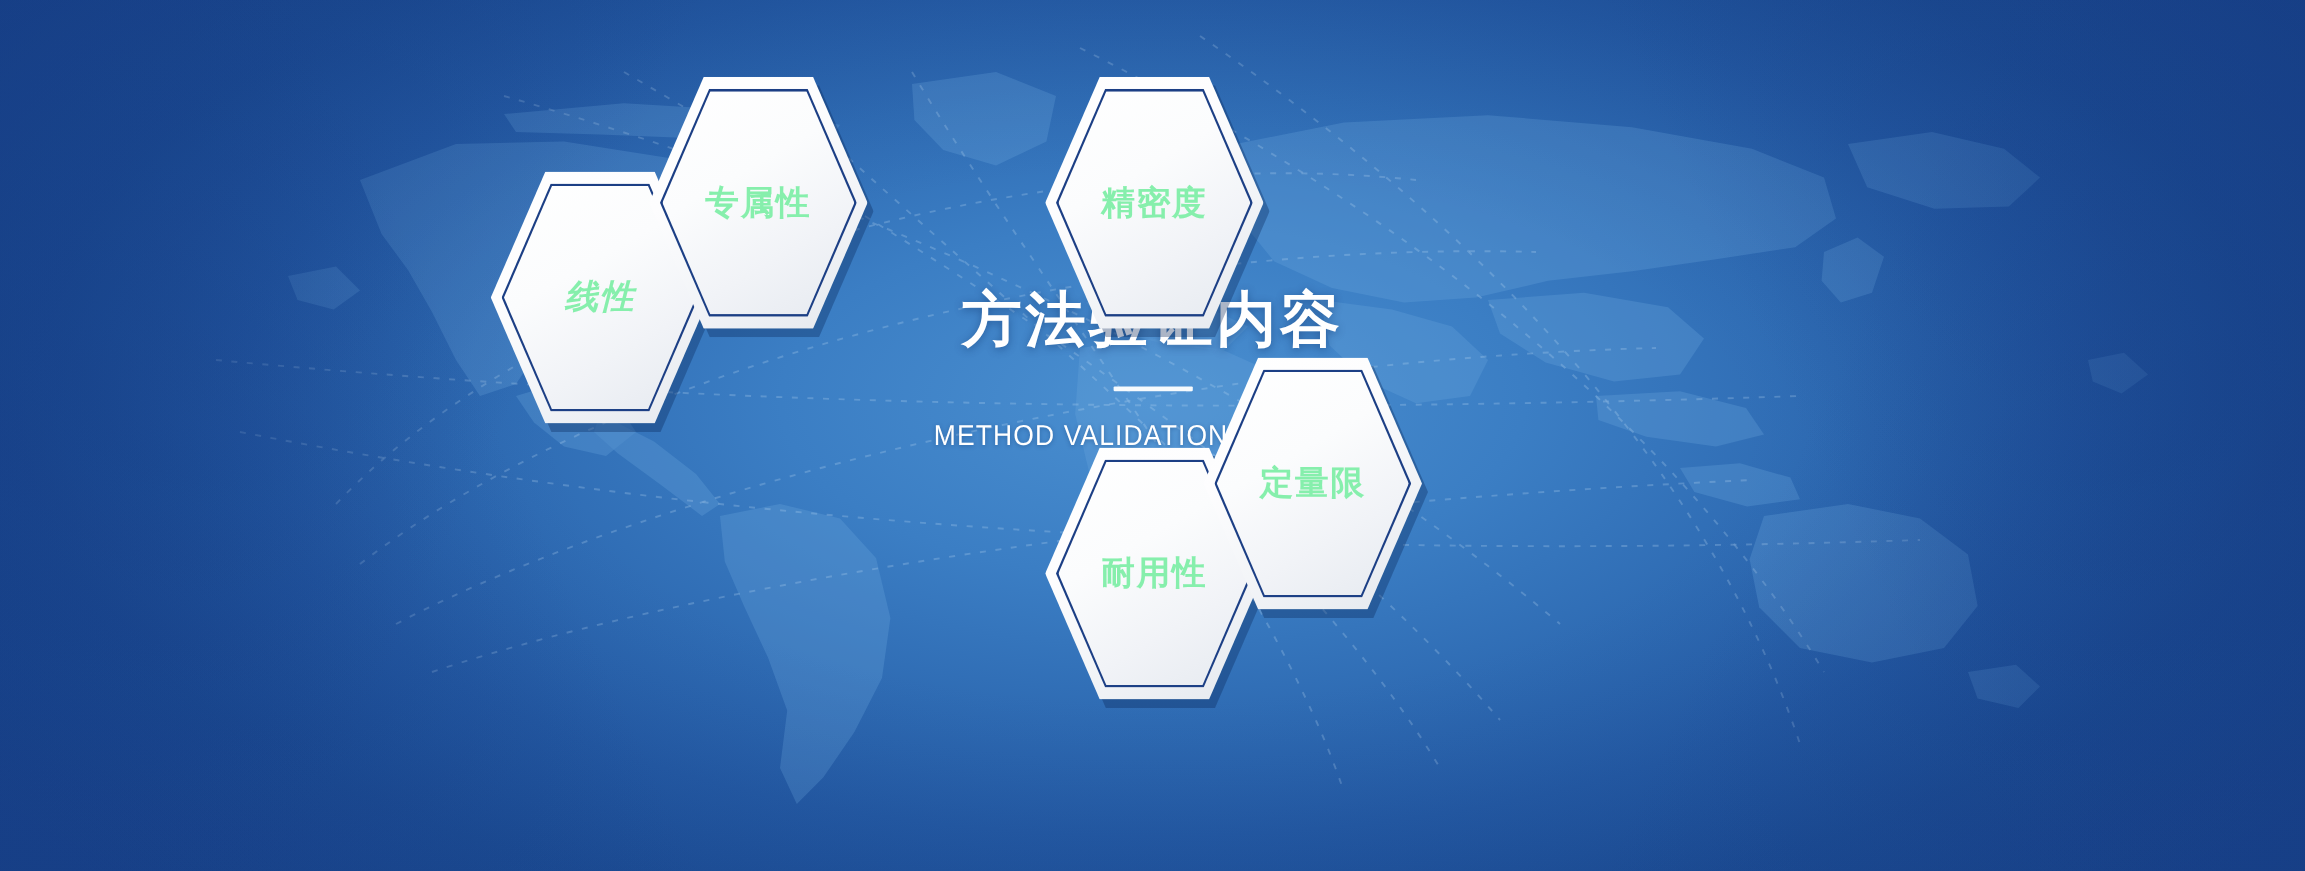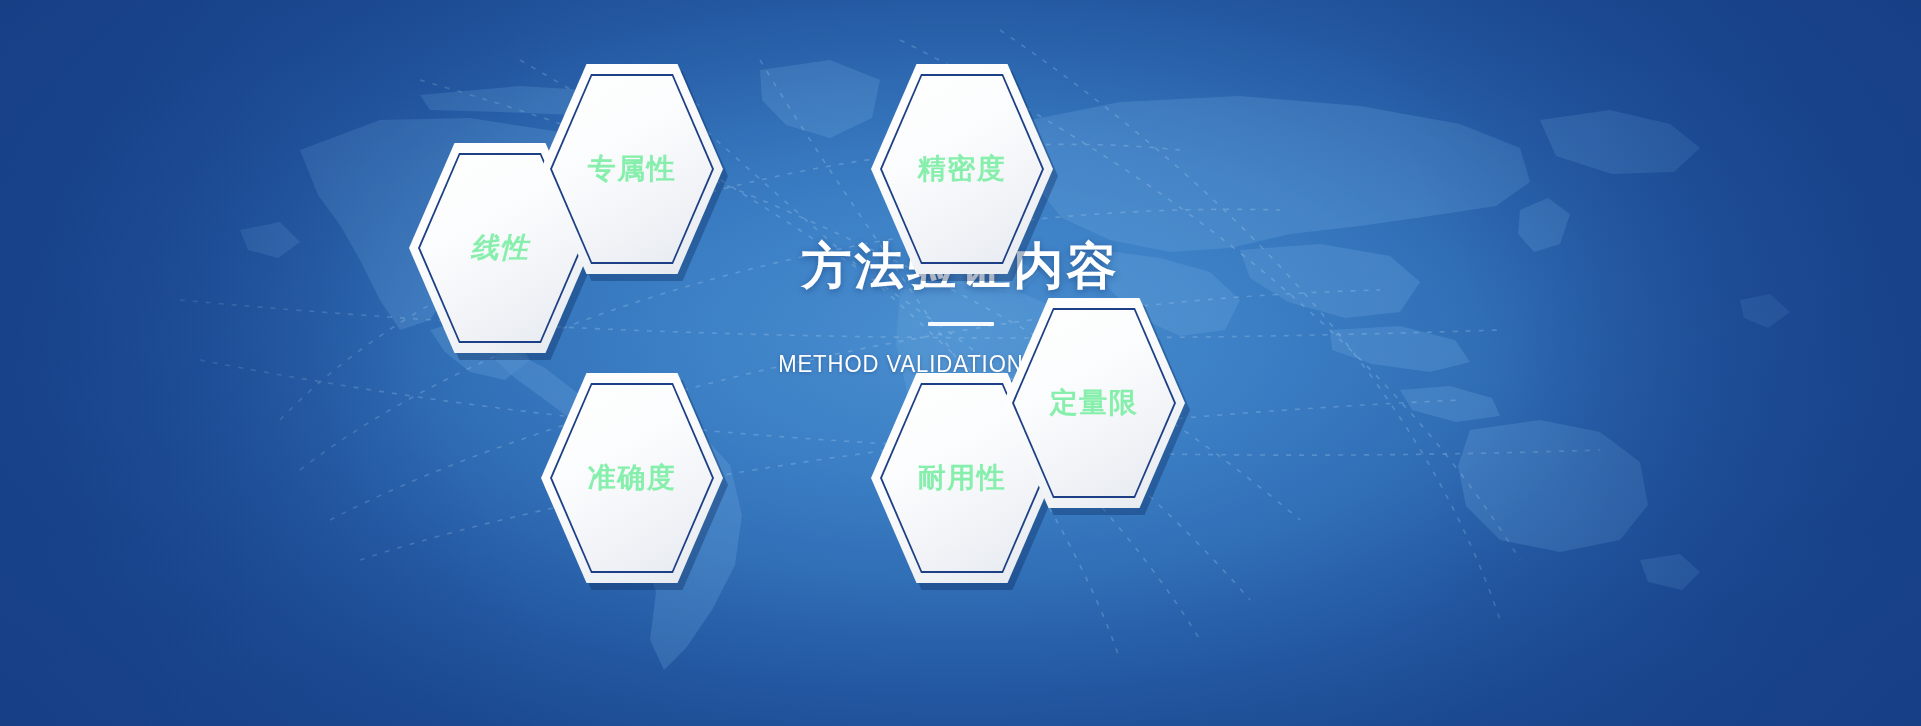--- a/index.html
+++ b/index.html
@@ -209,27 +209,20 @@
         <div class="hex-inner2"></div>
         <div class="hex-label">线性</div>
       </div>
       <div class="hex flat" style="left: 541px; top: 64px;">
         <div class="hex-shadow"></div>
         <div class="hex-outer"></div>
         <div class="hex-inner"></div>
         <div class="hex-inner2"></div>
         <div class="hex-label">专属性</div>
       </div>
-      <div class="hex flat" style="left: 541px; top: 373px;">
-        <div class="hex-shadow"></div>
-        <div class="hex-outer"></div>
-        <div class="hex-inner"></div>
-        <div class="hex-inner2"></div>
-        <div class="hex-label">准确度</div>
-      </div>
       <div class="hex flat" style="left: 871px; top: 64px;">
         <div class="hex-shadow"></div>
         <div class="hex-outer"></div>
         <div class="hex-inner"></div>
         <div class="hex-inner2"></div>
         <div class="hex-label">精密度</div>
       </div>
       <div class="hex flat" style="left: 871px; top: 373px;">
         <div class="hex-shadow"></div>
         <div class="hex-outer"></div>

